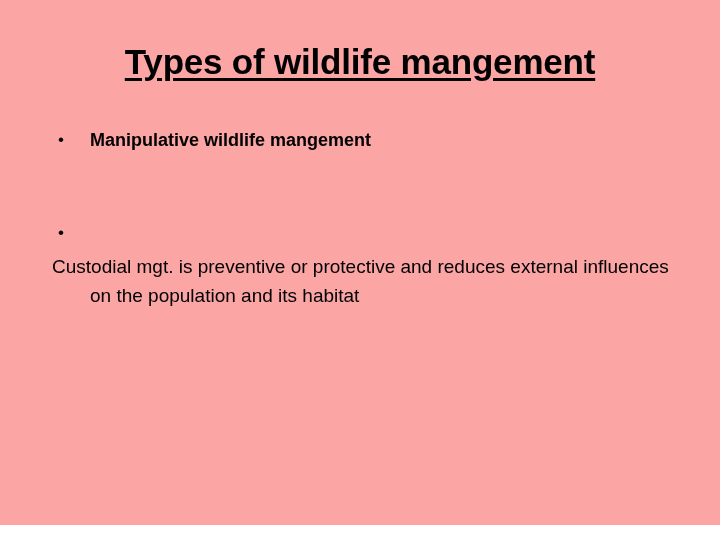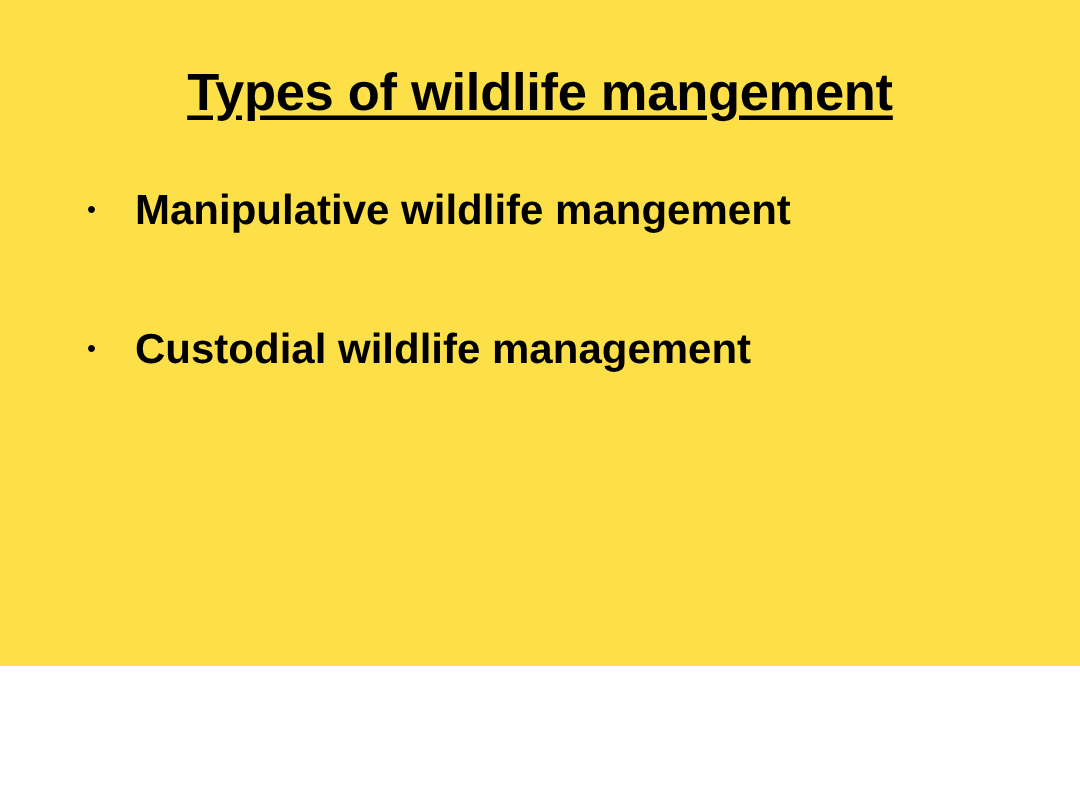--- a/index.html
+++ b/index.html
@@ -10,22 +10,22 @@
   body {
     width: 720px;
     height: 539px;
     overflow: hidden;
     font-family: "Liberation Sans", sans-serif;
     color: #000000;
   }
   .slide {
     position: relative;
     width: 720px;
-    height: 444px;
-    background: #fde047;
+    height: 525px;
+    background: #fca5a5;
     box-sizing: border-box;
   }
   .slide-title {
     position: absolute;
     left: 0;
     top: 42px;
     width: 720px;
     text-align: center;
     font-size: 35px;
     font-weight: bold;
@@ -49,21 +49,21 @@
   .bullet-dot {
     width: 38px;
     flex: 0 0 38px;
     font-size: 17px;
     line-height: 30px;
     text-align: left;
     padding-left: 6px;
     box-sizing: border-box;
   }
   .bullet-heading {
-    font-size: 28px;
+    font-size: 18px;
     font-weight: bold;
     line-height: 30px;
   }
   .para {
     font-size: 19px;
     line-height: 29px;
     text-indent: 0;
     padding-left: 0;
   }
   .para-indent {
@@ -90,20 +90,20 @@
       <div class="bullet-heading">Manipulative wildlife mangement</div>
     </div>
 
     <div class="gap-1"></div>
 
 
     <div class="gap-2"></div>
 
     <div class="bullet-row">
       <div class="bullet-dot">•</div>
-      <div class="bullet-heading">Custodial wildlife management</div>
     </div>
 
     <div class="gap-3"></div>
 
+    <div class="para para-indent">Custodial mgt. is preventive or protective and reduces external influences on the population and its habitat</div>
 
   </div>
 </div>
 
 </body></html>

